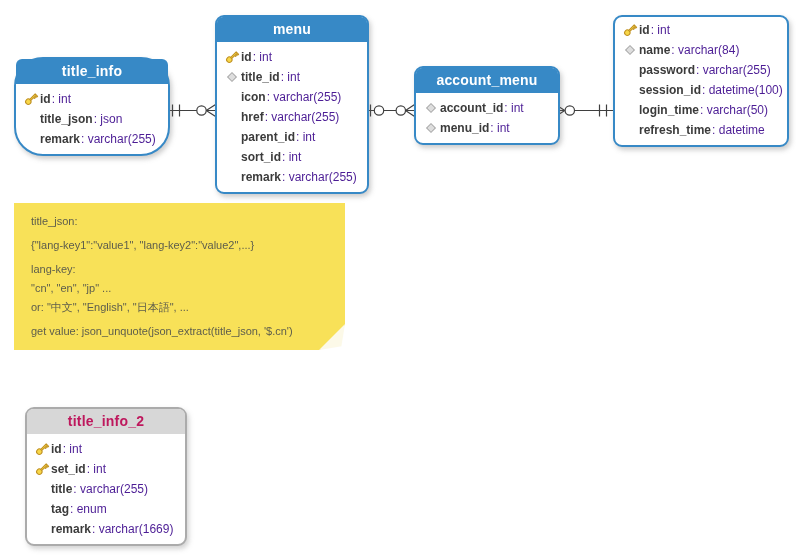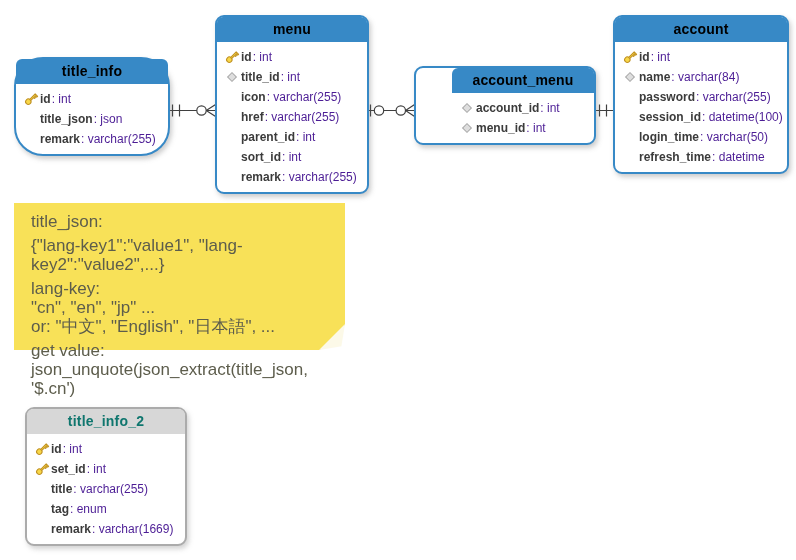--- a/index.html
+++ b/index.html
@@ -12,55 +12,55 @@
   #canvas{position:absolute;left:0;top:0;width:796px;height:560px;}
   #connectors{position:absolute;left:0;top:0;z-index:1;}
 
   
   .db-table{
     position:absolute;z-index:2;background:#ffffff;
     border:2px solid #3789c6;border-radius:9px;
     box-shadow:2px 3px 5px rgba(110,110,110,0.35);
   }
   .tbl-header{
-    background:#3789c6;color:#000000;font-weight:bold;
+    background:#3789c6;color:#ffffff;font-weight:bold;
     font-size:14px;line-height:16px;text-align:center;
     padding:4px 4px 5px 4px;border-radius:6px 6px 0 0;
     border-bottom:2px solid #ffffff;
     letter-spacing:.2px;
   }
   .db-table.gray{border-color:#ababab;box-shadow:2px 3px 5px rgba(130,130,130,0.35);}
-  .db-table.gray .tbl-header{background:#d7d7d7;color:#0f766e;}
+  .db-table.gray .tbl-header{background:#d7d7d7;color:#be185d;}
   .tbl-body{padding:3px 4px 5px 5px;}
   .field-row{display:flex;align-items:center;height:20px;white-space:nowrap;font-size:12px;}
   .field-icon{width:19px;min-width:19px;display:flex;align-items:center;justify-content:center;}
   .field-name{font-weight:bold;color:#3b3b3b;}
   .field-type{color:#4c1d95;margin-left:1px;}
 
   #tbl-title_info   {left:14px; top:57px;  width:152px;border-radius:29px;}
   #tbl-menu         {left:215px;top:15px;  width:150px;}
-  #tbl-account_menu {left:414px;top:66px;  width:142px;padding-left:36px;}
+  #tbl-account_menu {left:414px;top:66px;  width:142px;}
   #tbl-account      {left:613px;top:15px;  width:172px;}
   #tbl-title_info_2 {left:25px; top:407px; width:158px;}
 
   
   .note{position:absolute;left:14px;top:203px;width:331px;height:147px;z-index:2;}
   .note-bg{
     position:absolute;left:0;top:0;right:0;bottom:0;background:#f8e158;
     clip-path:polygon(0 0,100% 0,100% calc(100% - 25px),calc(100% - 25px) 100%,0 100%);
     filter:drop-shadow(2px 3px 3px rgba(110,110,110,0.45));
   }
   .note-fold{
     position:absolute;right:0;bottom:0;width:26px;height:26px;background:#fcf9e8;
     clip-path:polygon(0 100%,100% 0,86% 86%);
     filter:drop-shadow(-1px -1px 1px rgba(90,90,60,0.35));
   }
   .note-content{
     position:absolute;left:17px;top:9px;right:10px;
-    font-size:17px;line-height:19px;color:#5d5d4c;
+    font-size:11px;line-height:19px;color:#5d5d4c;
   }
   .note-line{margin:0;}
   .note-line.gap{margin-bottom:5px;}
 </style>
 </head>
 <body>
 
 <div id="canvas">
 
   <svg id="connectors" width="796" height="560">
@@ -185,21 +185,20 @@
               <rect x="2.9" y="2.9" width="6.2" height="6.2" fill="#dedede" stroke="#a8a8a8" stroke-width="1" transform="rotate(45 6 6)"></rect>
             </svg>
           </span>
           <span class="field-name">menu_id</span>
           <span class="field-type">: int</span>
         </div>
       </div>
   </div>
 
   <div class="db-table blue" id="tbl-account">
-    <div class="tbl-header">account</div>
     <div class="tbl-body">
         <div class="field-row">
           <span class="field-icon">
             <svg width="16" height="16" viewBox="0 0 16 16">
               <g transform="rotate(-45 8 8)" fill="#f8d748" stroke="#c09122" stroke-width="1" stroke-linejoin="round">
                 <circle cx="4.2" cy="8" r="2.7"></circle>
                 <path d="M6.9 7.3 H14.6 V10.8 H13.3 V8.9 H12.1 V10.2 H10.9 V8.9 H6.9 Z"></path>
               </g>
             </svg>
           </span>

